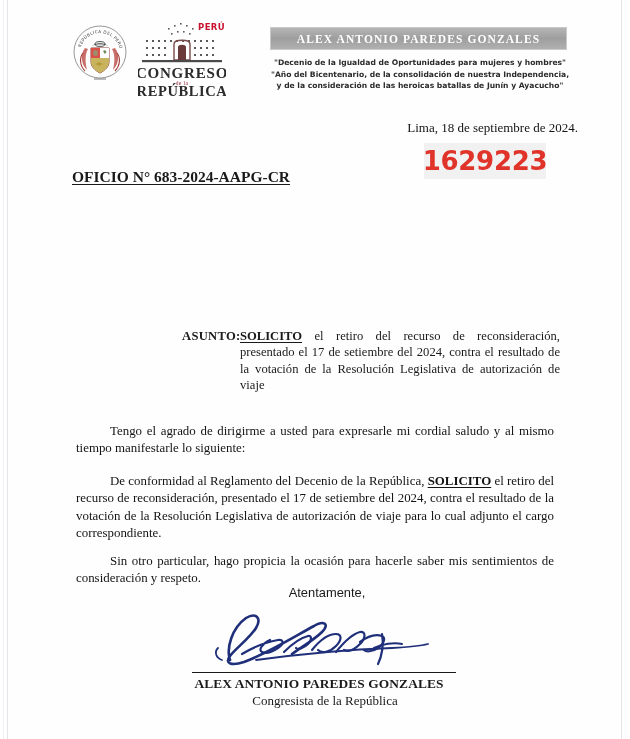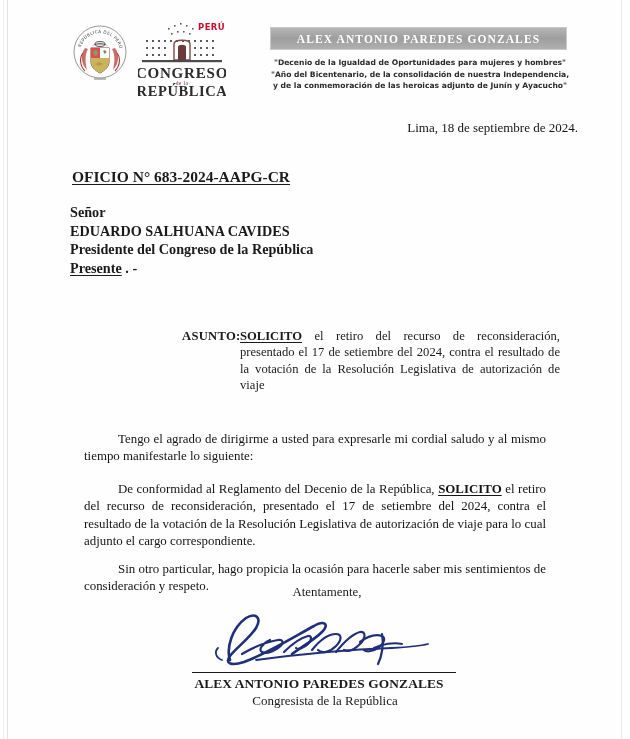--- a/index.html
+++ b/index.html
@@ -189,33 +189,33 @@
     position: absolute;
     left: 72px;
     width: 486px;
     font-family: "Liberation Serif", serif;
     font-size: 12.9px;
     line-height: 17.4px;
     text-align: justify;
     color: #141414;
   }
   .body-text p {
-    margin: 12px;
+    margin: 4px;
     text-indent: 34px;
   }
   #para1 { top: 419px; }
   #para2 { top: 469px; }
   #para3 { top: 549px; }
 
   .atentamente {
     position: absolute;
     left: 0; right: 0;
     top: 585px;
     text-align: center;
-    font-family: Liberation Serif, serif;
+    font-family: Liberation Sans, sans-serif;
     font-size: 12.9px;
     padding-left: 24px;
   }
 
   
   .signature-wrap {
     position: absolute;
     left: 196px;
     top: 608px;
     width: 260px;
@@ -348,35 +348,32 @@
       </svg>
     </div>
 
     <div class="name-banner">
       <span>ALEX ANTONIO PAREDES GONZALES</span>
     </div>
 
     <div class="motto">
       <div>"Decenio de la Igualdad de Oportunidades para mujeres y hombres"</div>
       <div>"Año del Bicentenario, de la consolidación de nuestra Independencia,</div>
-      <div>y de la conmemoración de las heroicas adjunto de Junín y Ayacucho"</div>
+      <div>y de la consideración de las heroicas batallas de Junín y Ayacucho"</div>
     </div>
   </div>
 
   <div class="date-line">Lima, 18 de septiembre de 2024.</div>
 
+  <div class="stamp">
+    <span>1629223</span>
+  </div>
 
   <div class="oficio">OFICIO N° 683-2024-AAPG-CR</div>
 
-  <div class="addressee">
-    <div class="l1">Señor</div>
-    <div>EDUARDO SALHUANA CAVIDES</div>
-    <div>Presidente del Congreso de la República</div>
-    <div><span class="presente">Presente</span><span class="dash"> . -</span></div>
-  </div>
 
   <div class="asunto">
     <span class="asunto-label">ASUNTO:</span>
     <span class="asunto-body"><span class="u-bold">SOLICITO</span><span> el retiro del recurso de reconsideración, presentado el 17 de setiembre del 2024, contra el resultado de la votación de la Resolución Legislativa de autorización de viaje</span></span>
   </div>
 
   <div class="body-text" id="para1">
     <p>Tengo el agrado de dirigirme a usted para expresarle mi cordial saludo y al mismo tiempo manifestarle lo siguiente:</p>
   </div>
 

